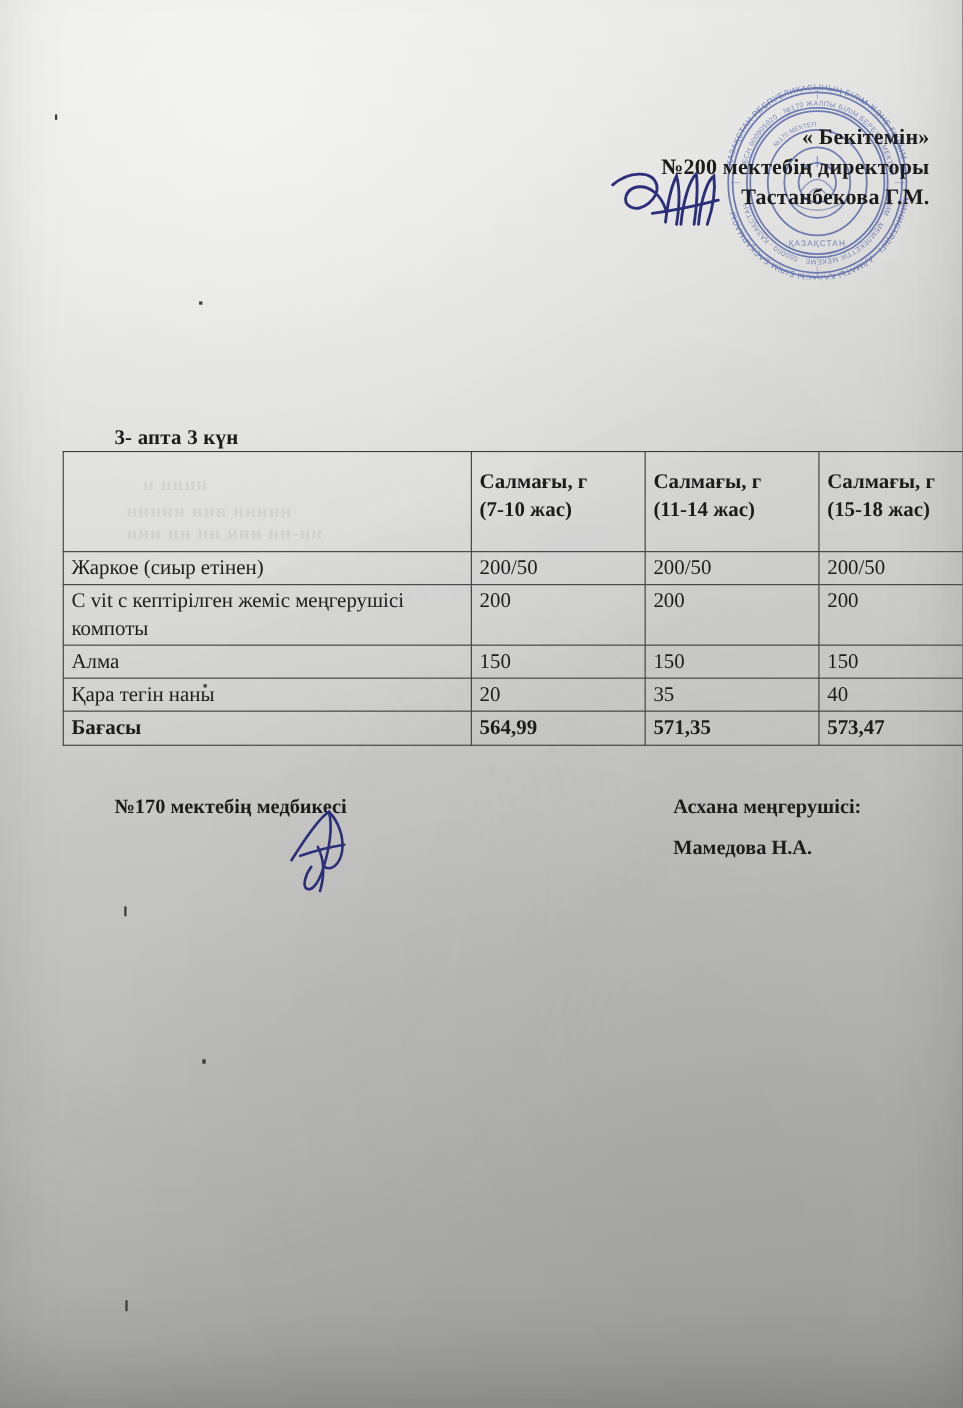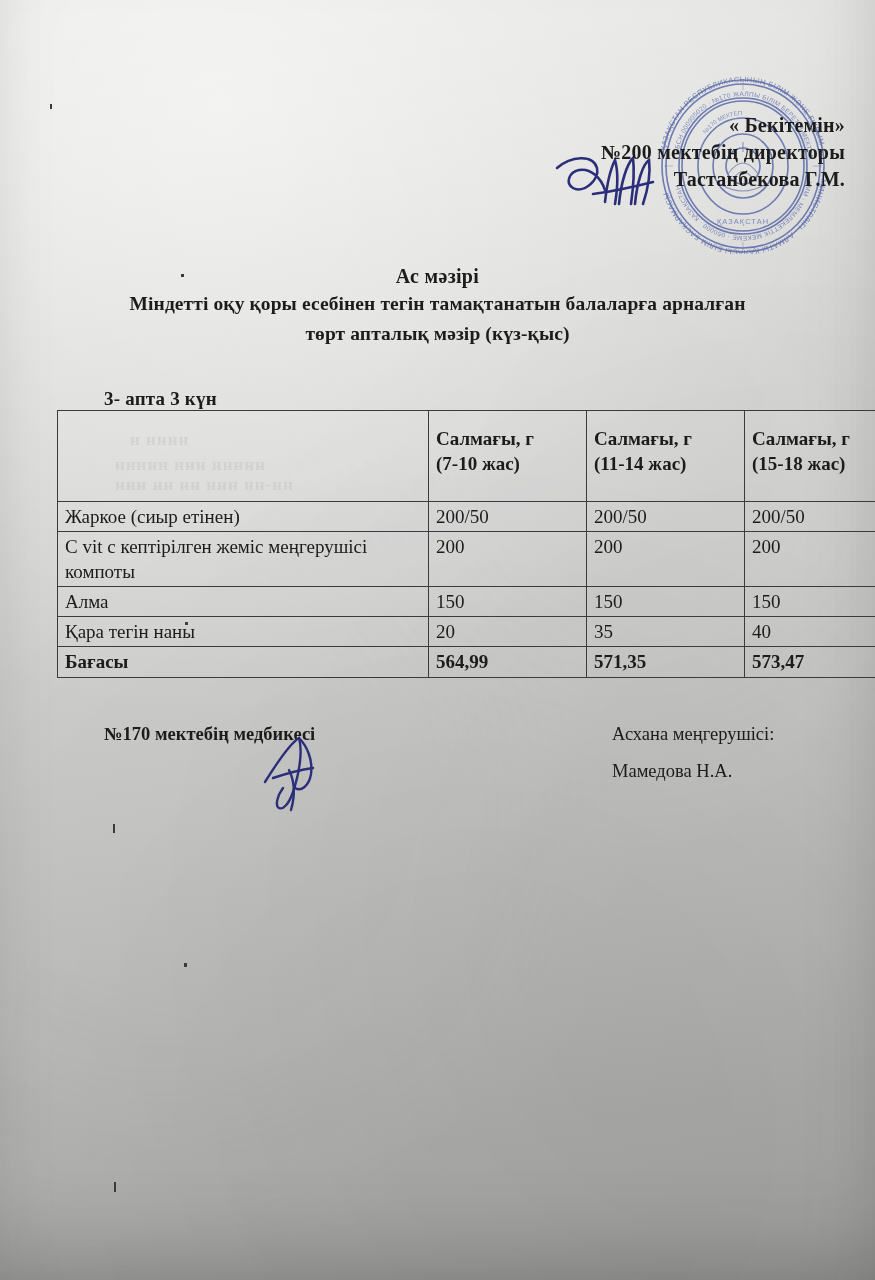--- a/index.html
+++ b/index.html
@@ -163,21 +163,21 @@
     top: 716px;
     font-weight: bold;
     font-size: 18.5px;
     line-height: 37px;
     z-index: 3;
   }
   #sig-right {
     position: absolute;
     left: 612px;
     top: 716px;
-    font-weight: normal;
+    font-weight: bold;
     font-size: 18.5px;
     line-height: 37px;
     z-index: 3;
   }
   #nurse-signature {
     position: absolute;
     left: 255px;
     top: 730px;
     width: 80px;
     height: 82px;
@@ -272,25 +272,20 @@
       <path d="M40,46 C56,44 76,40 100,34"></path>
     </g>
   </svg>
 
   <div id="approval">
     <div>« Бекітемін»</div>
     <div>№200 мектебің директоры</div>
     <div>Тастанбекова Г.М.</div>
   </div>
 
-  <div id="titles">
-    <div class="title-main">Ас  мәзірі</div>
-    <div class="title-sub">Міндетті оқу қоры есебінен  тегін тамақтанатын балаларға арналған</div>
-    <div class="title-sub">төрт  апталық мәзір (күз-қыс)</div>
-  </div>
 
   <div id="week-label">3- апта  3 күн</div>
 
   <div id="menu-table-wrap">
     <table class="menu">
       <thead>
         <tr>
           <th class="col-dish">
             <span></span>
           </th>

